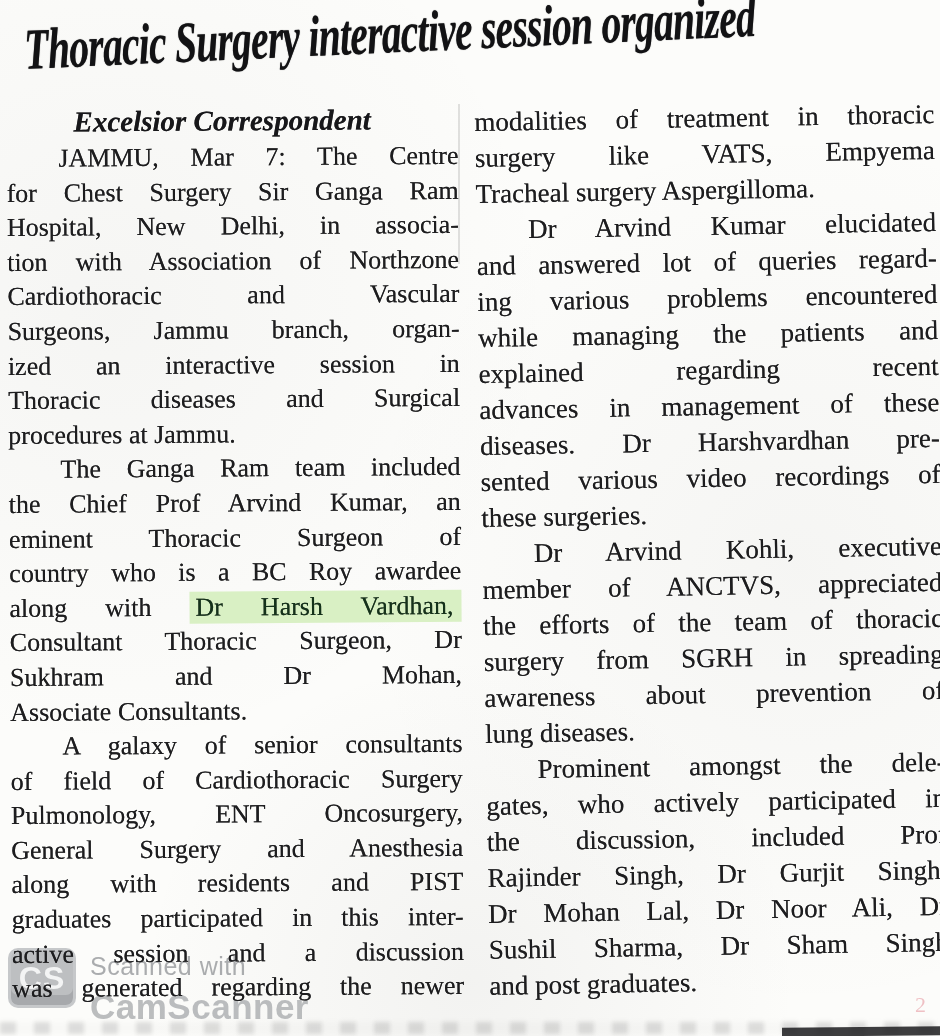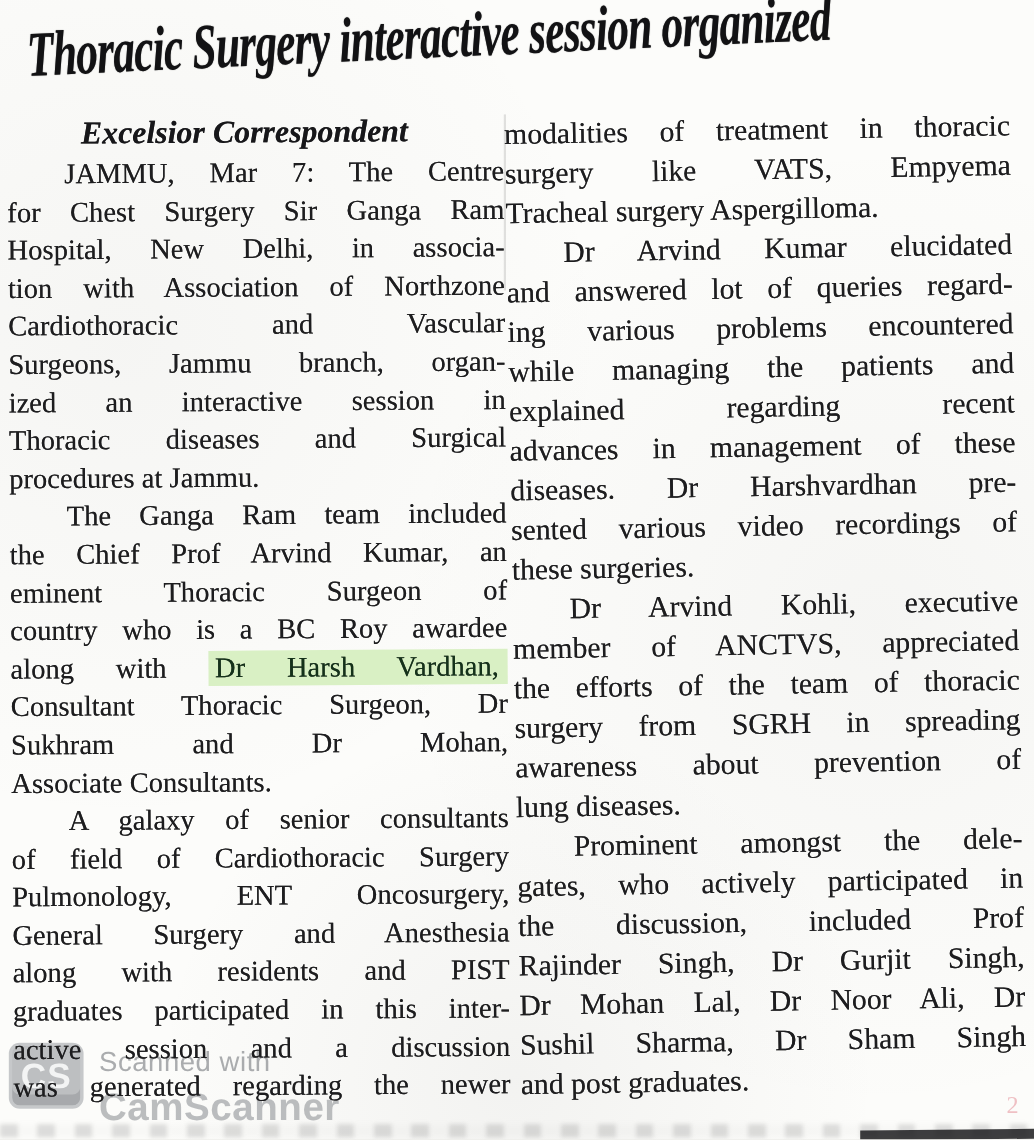--- a/index.html
+++ b/index.html
@@ -17,21 +17,21 @@
     position:absolute;left:26px;top:16px;margin:0;z-index:3;
     font-size:58px;font-weight:bold;font-style:italic;
     white-space:nowrap;letter-spacing:-1px;
     transform:rotate(-2.6deg) scaleX(.68);
     transform-origin:0 100%;
     color:#121214;
     text-shadow:0 0 1px rgba(20,20,20,.7);
   }
   .columns{
     position:absolute;top:104px;left:6px;width:928px;z-index:2;
-    display:flex;
+    display:flex;gap:16px;
   }
   .col{flex:none;}
   .col.left{width:452px;transform:rotate(-0.4deg);transform-origin:left top;}
   .col.right{width:460px;transform:rotate(-1deg);transform-origin:left top;}
   .byline{
     text-align:center;font-weight:bold;font-style:italic;
     font-size:29px;line-height:36px;margin:0 30px 2px 10px;
     color:#17171a;text-shadow:0 0 .6px rgba(30,30,30,.8);
   }
   .line{

